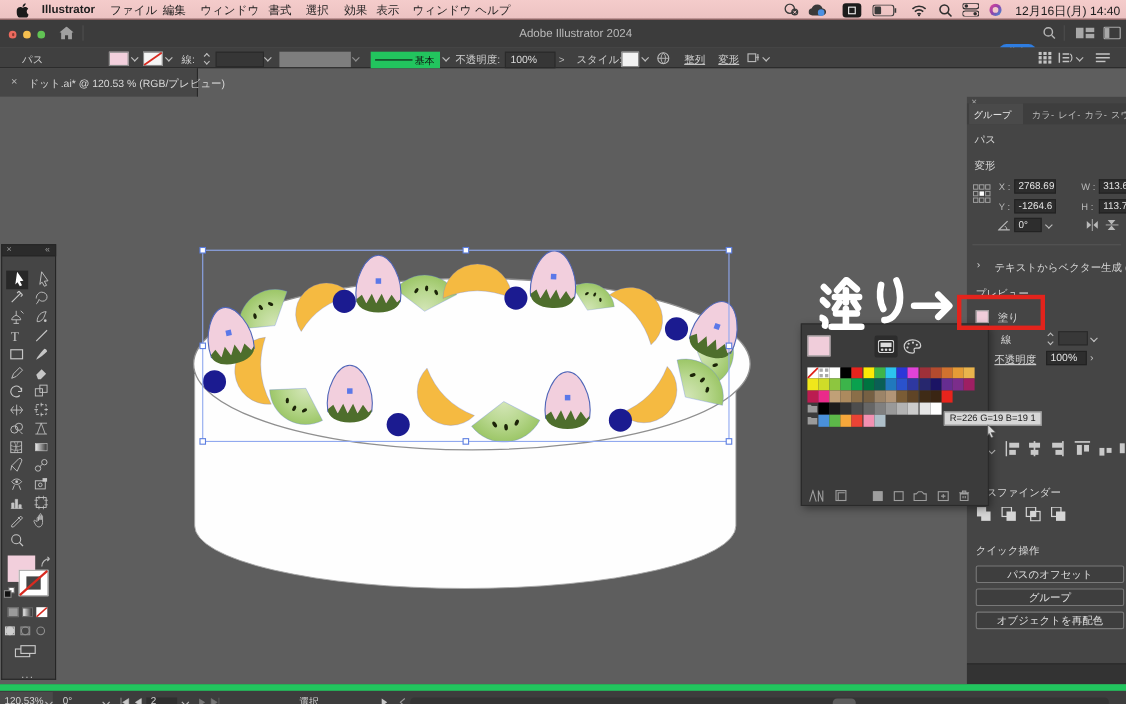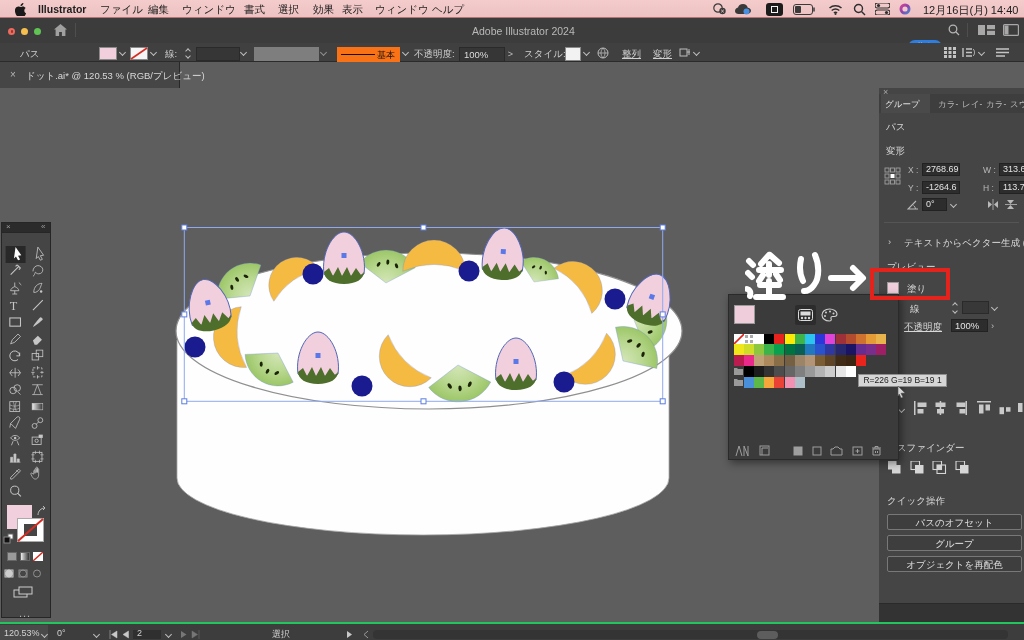--- a/index.html
+++ b/index.html
@@ -19,21 +19,21 @@
 
 #canvas{position:absolute;left:0;top:88px;width:877px;height:534px;background:#5e5e5e}
 #panel{position:absolute;left:879px;top:88px;width:145px;height:534px;background:#454545;overflow:hidden}
 #panel .lb{position:absolute;font-size:9.5px;color:#d8d8d8;white-space:nowrap}
 #panel .sm{position:absolute;font-size:8.5px;color:#b9b9b9;white-space:nowrap}
 .fld{position:absolute;background:#2d2d2d;border:1px solid #222;color:#e3e3e3;font-size:9px;line-height:11px;padding-left:3px;white-space:nowrap;overflow:hidden}
 
 #toolbar{position:absolute;left:1px;top:222px;width:50px;height:396px;background:#454545;border:1px solid #262626;border-top:none}
 #tbhead{position:absolute;left:1px;top:222px;width:50px;height:11px;background:#2b2b2b;border:1px solid #262626}
 
-#statusbar{position:absolute;left:0;top:622px;width:1024px;height:18px;background:#3d3d3d;border-top:2px solid #22c55e}
+#statusbar{position:absolute;left:0;top:622px;width:1024px;height:18px;background:#3d3d3d;border-top:6px solid #22c55e}
 #statusbar .t{position:absolute;top:4px;font-size:9px;color:#d2d2d2;white-space:nowrap}
 
 #popup{position:absolute;left:728px;top:294px;width:171px;height:166px;background:#3b3b3b;border:1px solid #2a2a2a;box-shadow:2px 3px 8px rgba(0,0,0,.45)}
 .sw{position:absolute;width:10.2px;height:10.9px}
 
 .qbtn{position:absolute;left:8px;width:135px;height:16px;background:#3e3e3e;border:1px solid #787878;border-radius:2px;color:#e0e0e0;font-size:9.5px;text-align:center;line-height:15px;overflow:hidden}
 
 #tooltip{position:absolute;left:858px;top:374px;width:89px;height:13px;background:#d6d6d6;border:1px solid #8f8f8f;color:#1c1c1c;font-size:8.5px;line-height:11px;text-align:center;white-space:nowrap;z-index:30}
 #redrect{position:absolute;left:870px;top:268px;width:80px;height:32px;border:4.5px solid #e3231c;z-index:40}
 </style></head>
@@ -136,21 +136,21 @@
  <span class="chev abs" style="left:151px;top:7px"></span>
  <span class="t" style="left:165px">線:</span>
  <div class="abs" style="left:185px;top:4px;width:9px;height:12px">
    <span class="chev" style="position:absolute;left:1px;top:2px;transform:rotate(-135deg);width:4px;height:4px"></span>
    <span class="chev" style="position:absolute;left:1px;top:7px;transform:rotate(45deg);width:4px;height:4px"></span>
  </div>
  <div class="abs" style="left:196px;top:3.5px;width:44px;height:14px;background:#363636;border:1px solid #2a2a2a"></div>
  <span class="chev abs" style="left:241px;top:7px"></span>
  <div class="abs" style="left:254px;top:4px;width:65px;height:14px;background:#7e7e7e"></div>
  <span class="chev abs" style="left:321px;top:7px;border-color:#909090"></span>
- <div class="abs" style="left:337px;top:3.5px;width:63px;height:15px;background:#f97316">
+ <div class="abs" style="left:337px;top:3.5px;width:63px;height:15px;background:#22c55e">
    <div style="position:absolute;left:4px;top:7px;width:34px;height:1.6px;background:#111"></div>
    <span style="position:absolute;left:40px;top:2px;font-size:9px;color:#111">基本</span>
  </div>
  <span class="chev abs" style="left:403px;top:7px"></span>
  <span class="t" style="left:414px">不透明度:</span>
  <div class="abs" style="left:459px;top:3.5px;width:46px;height:15px;background:#363636;border:1px solid #2a2a2a;color:#ddd;font-size:9.5px;line-height:13px;padding-left:4px">100%</div>
  <div class="abs" style="left:505px;top:3.5px;width:11px;height:15px;color:#bbb;font-size:9px;line-height:14px;text-align:center">&gt;</div>
  <span class="t" style="left:524px">スタイル:</span>
  <div class="abs" style="left:565px;top:3.5px;width:16px;height:14px;background:#f2f2f2;border:1px solid #8a8a8a"></div>
  <span class="chev abs" style="left:584px;top:7px"></span>

